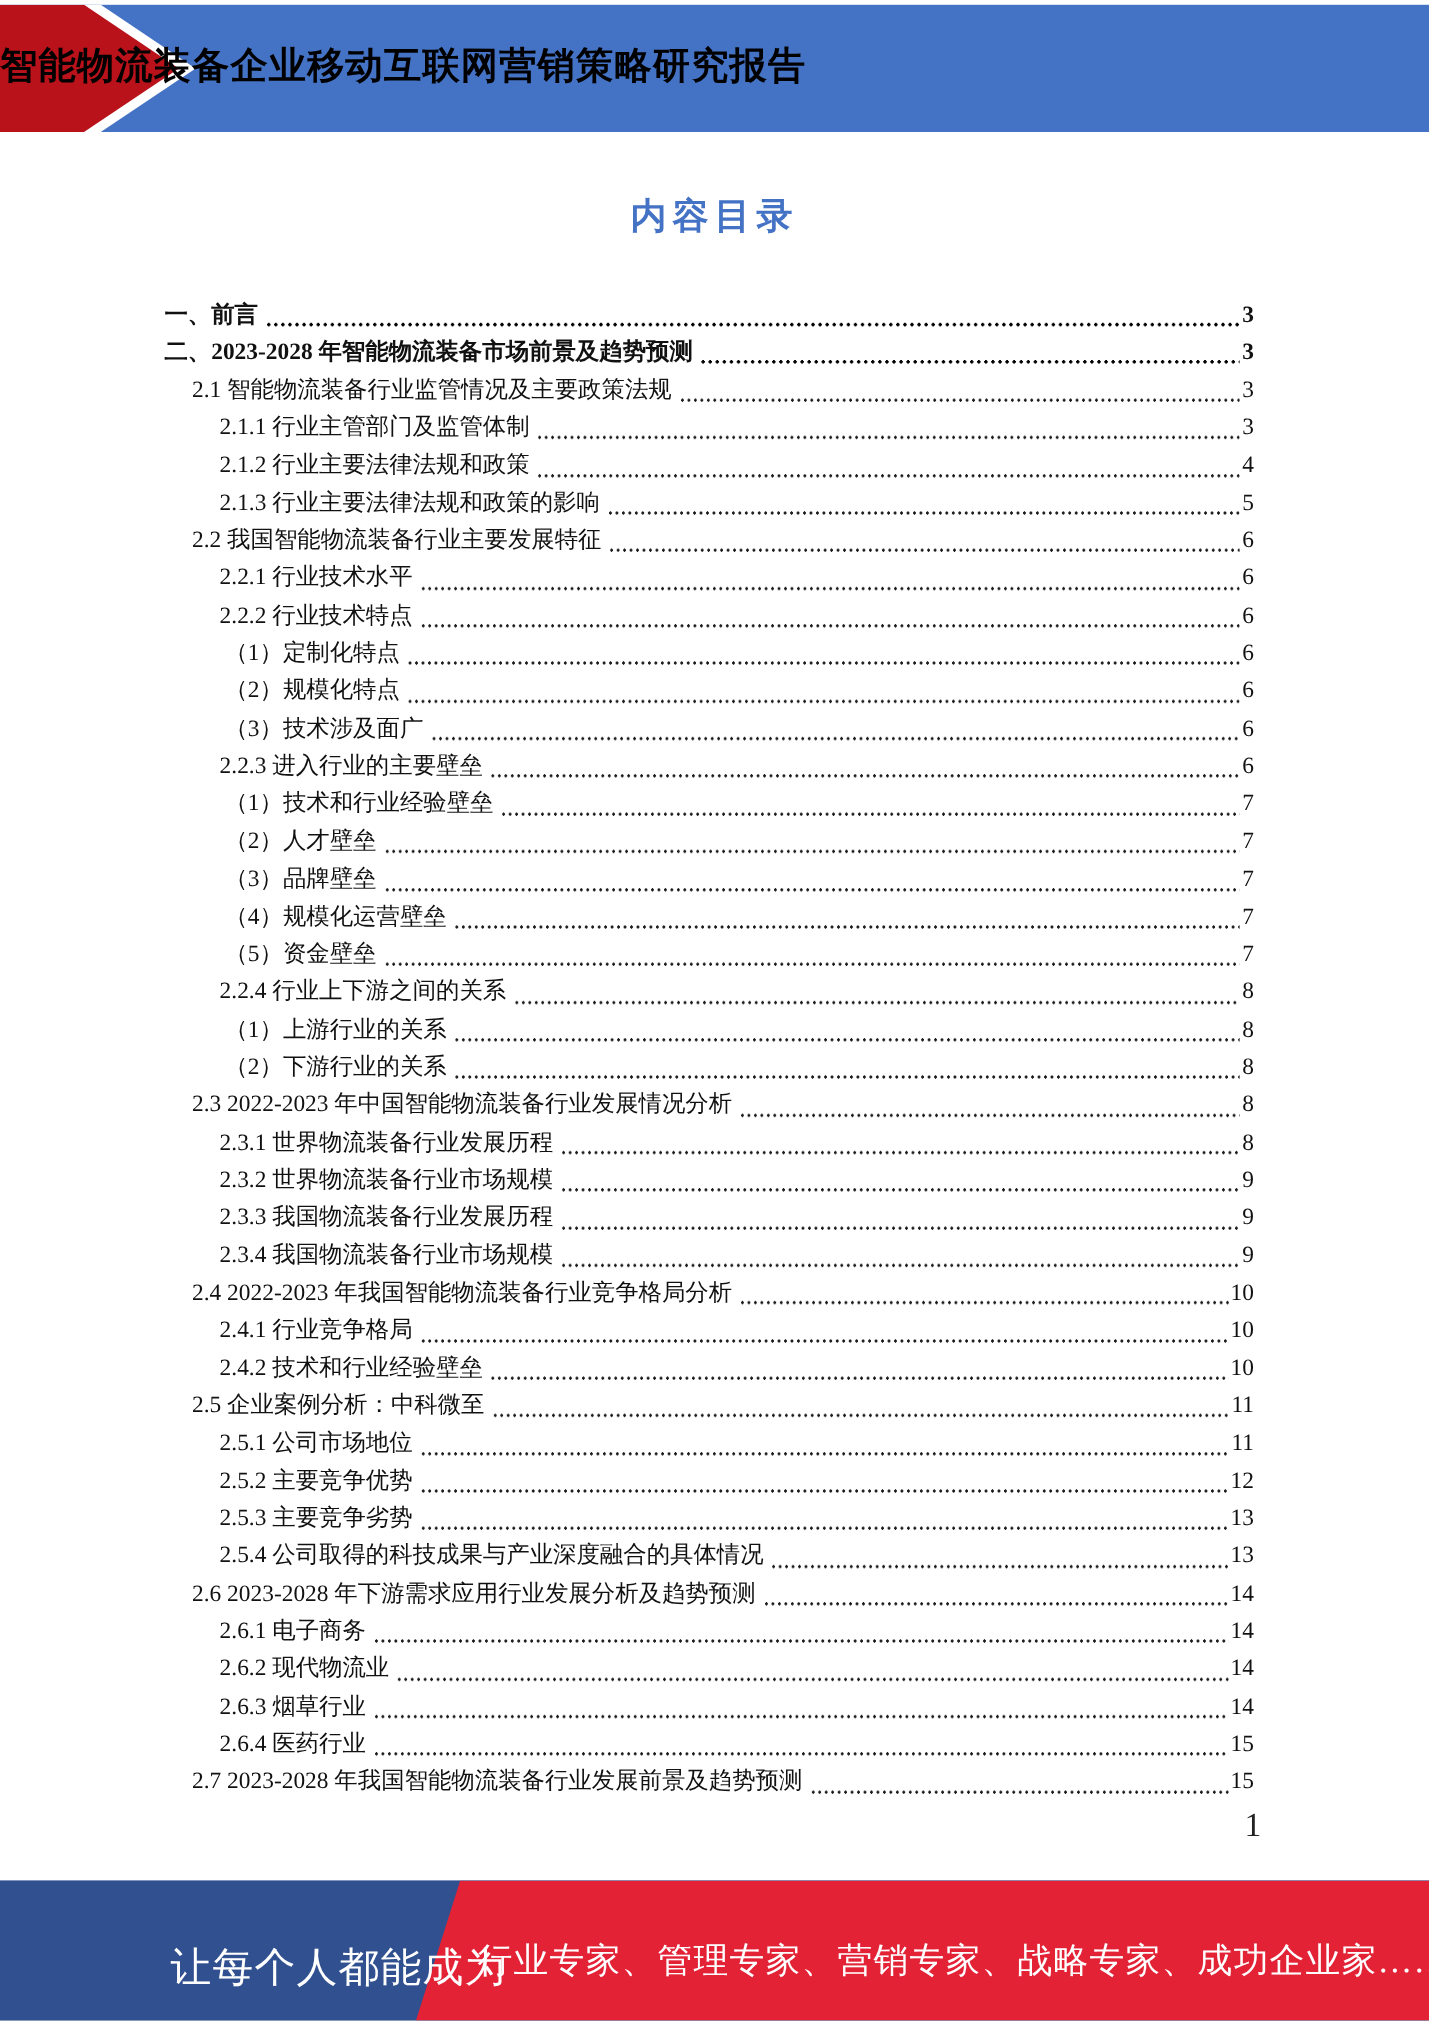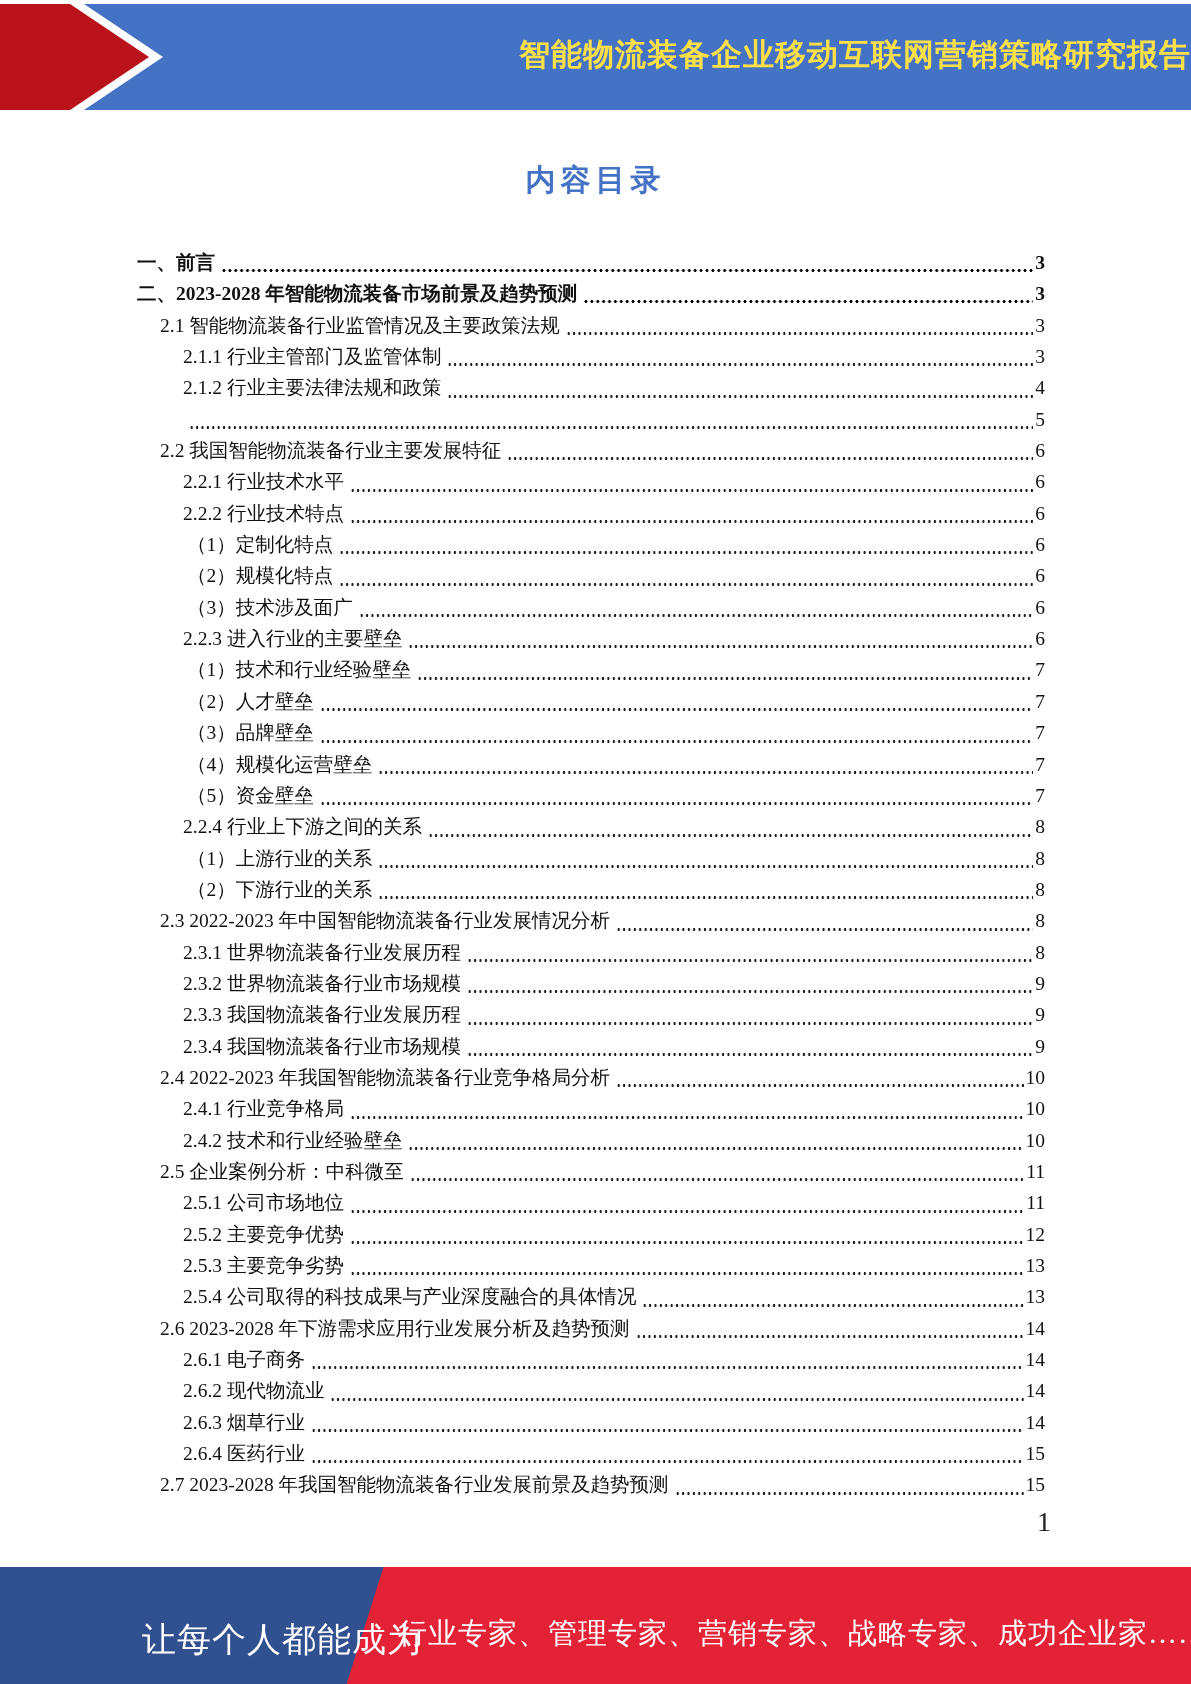--- a/index.html
+++ b/index.html
@@ -24,26 +24,26 @@
   }
   .header-arrow {
     position: absolute;
     left: 0; top: 0;
     width: 170px; height: 106px;
   }
   .header-title {
     position: absolute;
     left: 0; top: 30px;
     width: 100%;
-    text-align: right;
+    text-align: left;
     font-family: "Liberation Sans", "DejaVu Sans", sans-serif;
     font-weight: bold;
     font-size: 31px;
     letter-spacing: 1px;
-    color: #fde047;
+    color: #000000;
   }
 
   
   .toc-title {
     position: absolute;
     left: 0; top: 160px;
     width: 100%;
     text-align: center;
     font-size: 30px;
     font-weight: bold;
@@ -162,20 +162,21 @@
       <span class="toc-label">2.1.1 行业主管部门及监管体制</span>
       <span class="toc-dots"></span>
       <span class="toc-page">3</span>
     </div>
       <div class="toc-row lvl-3">
       <span class="toc-label">2.1.2 行业主要法律法规和政策</span>
       <span class="toc-dots"></span>
       <span class="toc-page">4</span>
     </div>
       <div class="toc-row lvl-3">
+      <span class="toc-label">2.1.3 行业主要法律法规和政策的影响</span>
       <span class="toc-dots"></span>
       <span class="toc-page">5</span>
     </div>
       <div class="toc-row lvl-2">
       <span class="toc-label">2.2 我国智能物流装备行业主要发展特征</span>
       <span class="toc-dots"></span>
       <span class="toc-page">6</span>
     </div>
       <div class="toc-row lvl-3">
       <span class="toc-label">2.2.1 行业技术水平</span>

